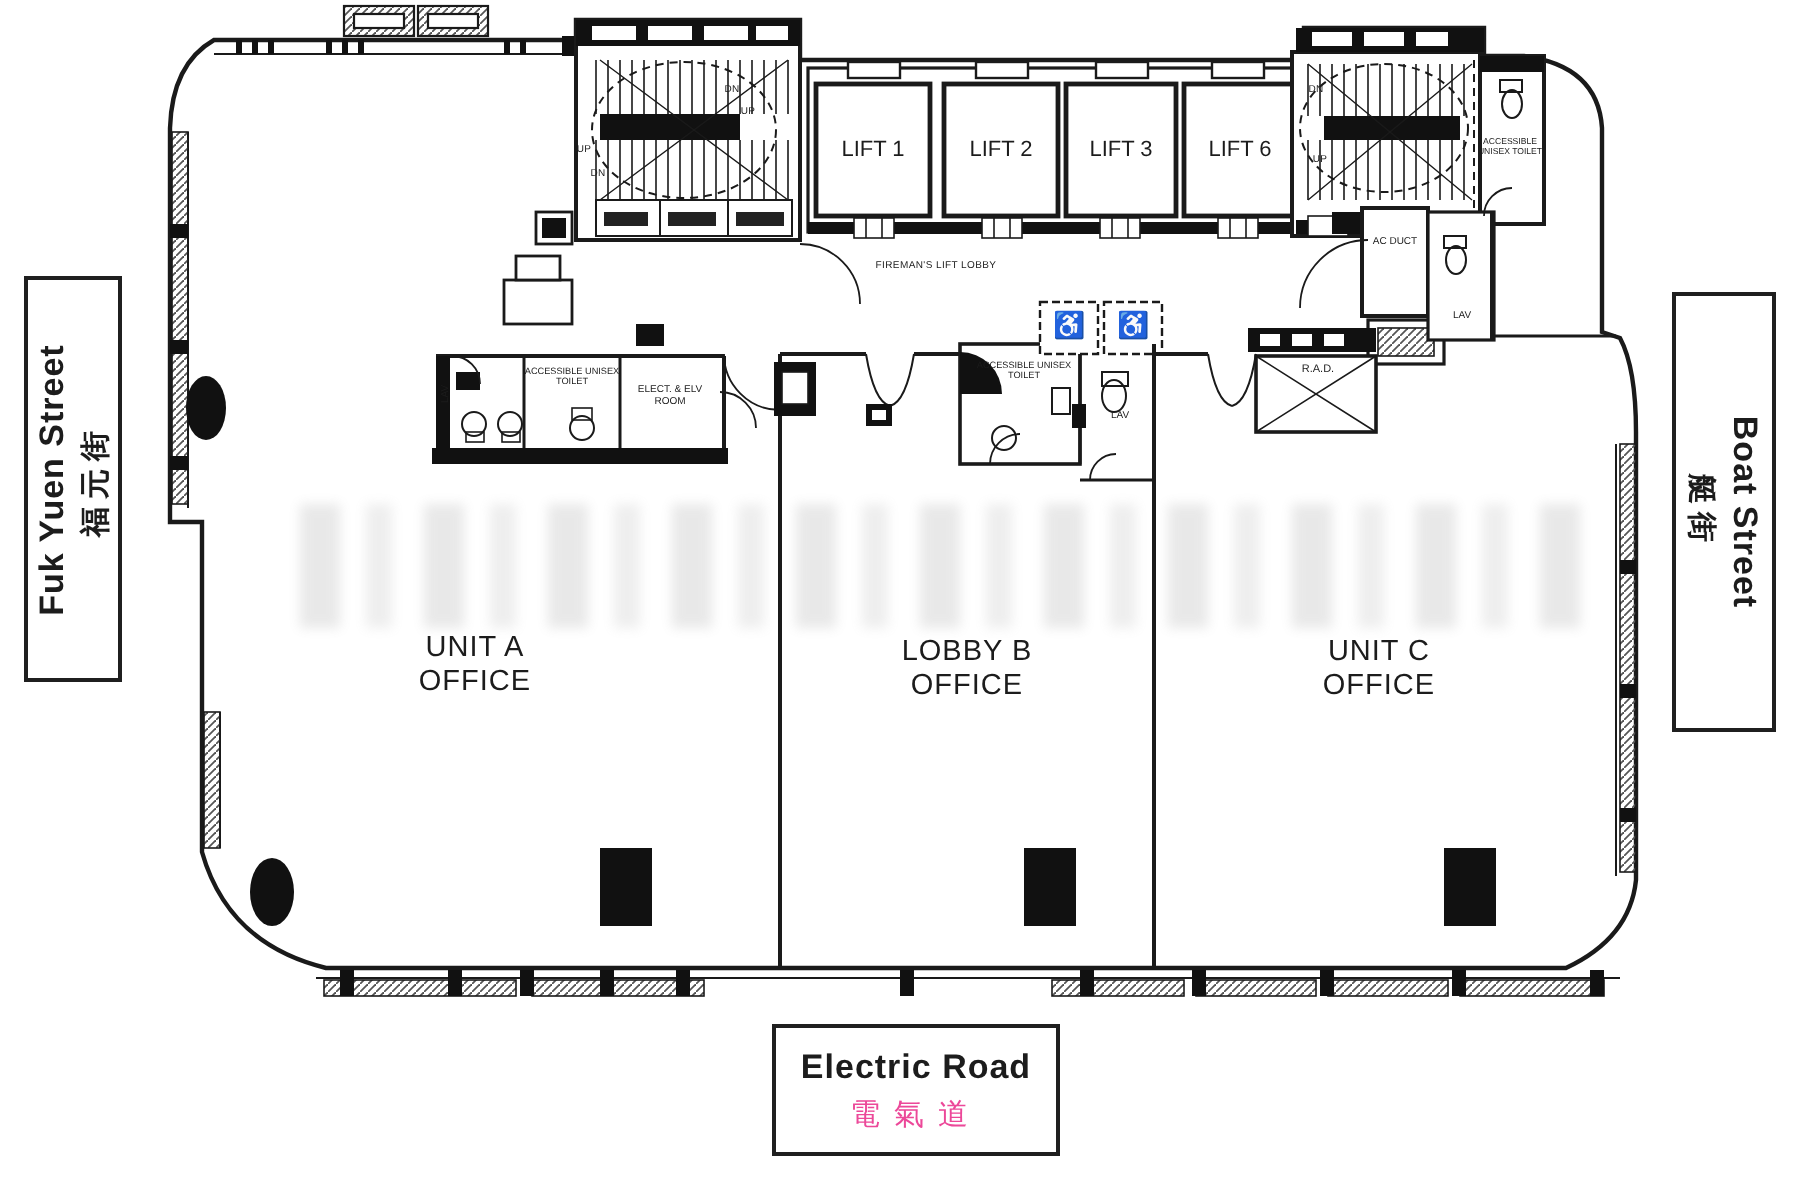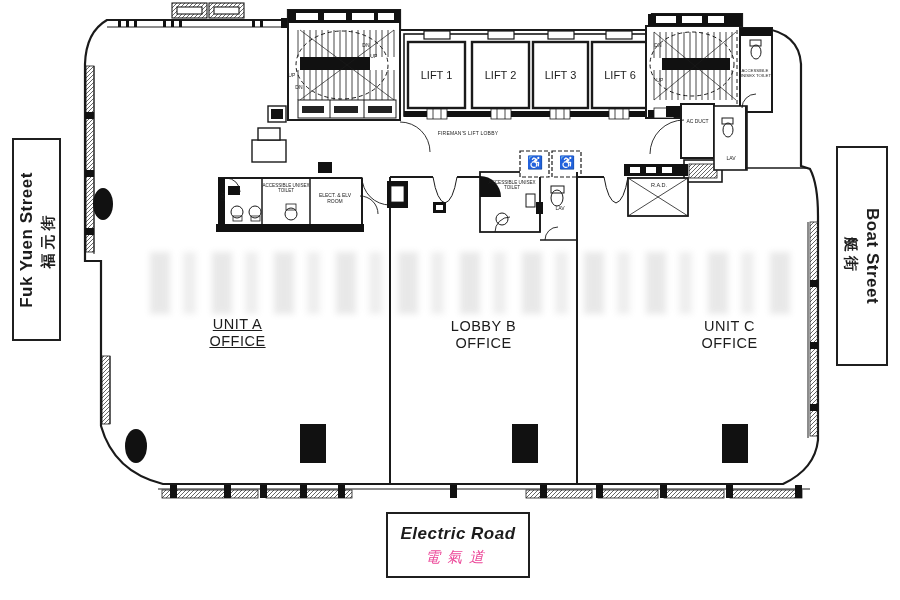--- a/index.html
+++ b/index.html
@@ -242,34 +242,34 @@
       <div class="street-en">Fuk Yuen Street</div>
       <div class="street-zh">福元街</div>
     </div>
   </div>
   <div class="streetbox" style="left:836px;top:146px;width:48px;height:216px;">
     <div class="rot" style="width:216px;height:48px;transform:translate(-50%,-50%) rotate(90deg);">
       <div class="street-en">Boat Street</div>
       <div class="street-zh">艇街</div>
     </div>
   </div>
-  <div class="streetbox" style="left:386px;top:512px;width:140px;height:62px;display:flex;flex-direction:column;align-items:center;justify-content:center;font-style:italic;">
+  <div class="streetbox" style="left:386px;top:512px;width:140px;height:62px;display:flex;flex-direction:column;align-items:center;justify-content:center;">
     <div class="street-en">Electric Road</div>
     <div style="font-size:15px;letter-spacing:7px;color:#ec4899;margin-top:4px;">電氣道</div>
   </div>
 
-  <div class="lbl unit" style="left:180px;top:316px;width:115px;text-decoration:underline;">
+  <div class="lbl unit" style="left:180px;top:316px;width:115px;">
     <div>UNIT A</div>
     <div>OFFICE</div>
   </div>
   <div class="lbl unit" style="left:426px;top:318px;width:115px;">
     <div>LOBBY B</div>
     <div>OFFICE</div>
   </div>
-  <div class="lbl unit" style="left:672px;top:318px;width:115px;">
+  <div class="lbl unit" style="left:632px;top:318px;width:115px;">
     <div>UNIT C</div>
     <div>OFFICE</div>
   </div>
 
   <div class="lbl lift" style="left:408px;top:69px;width:57px;">LIFT 1</div>
   <div class="lbl lift" style="left:472px;top:69px;width:57px;">LIFT 2</div>
   <div class="lbl lift" style="left:533px;top:69px;width:55px;">LIFT 3</div>
   <div class="lbl lift" style="left:592px;top:69px;width:56px;">LIFT 6</div>
 
   <div class="lbl tiny" style="left:408px;top:131px;width:120px;">FIREMAN'S LIFT LOBBY</div>

